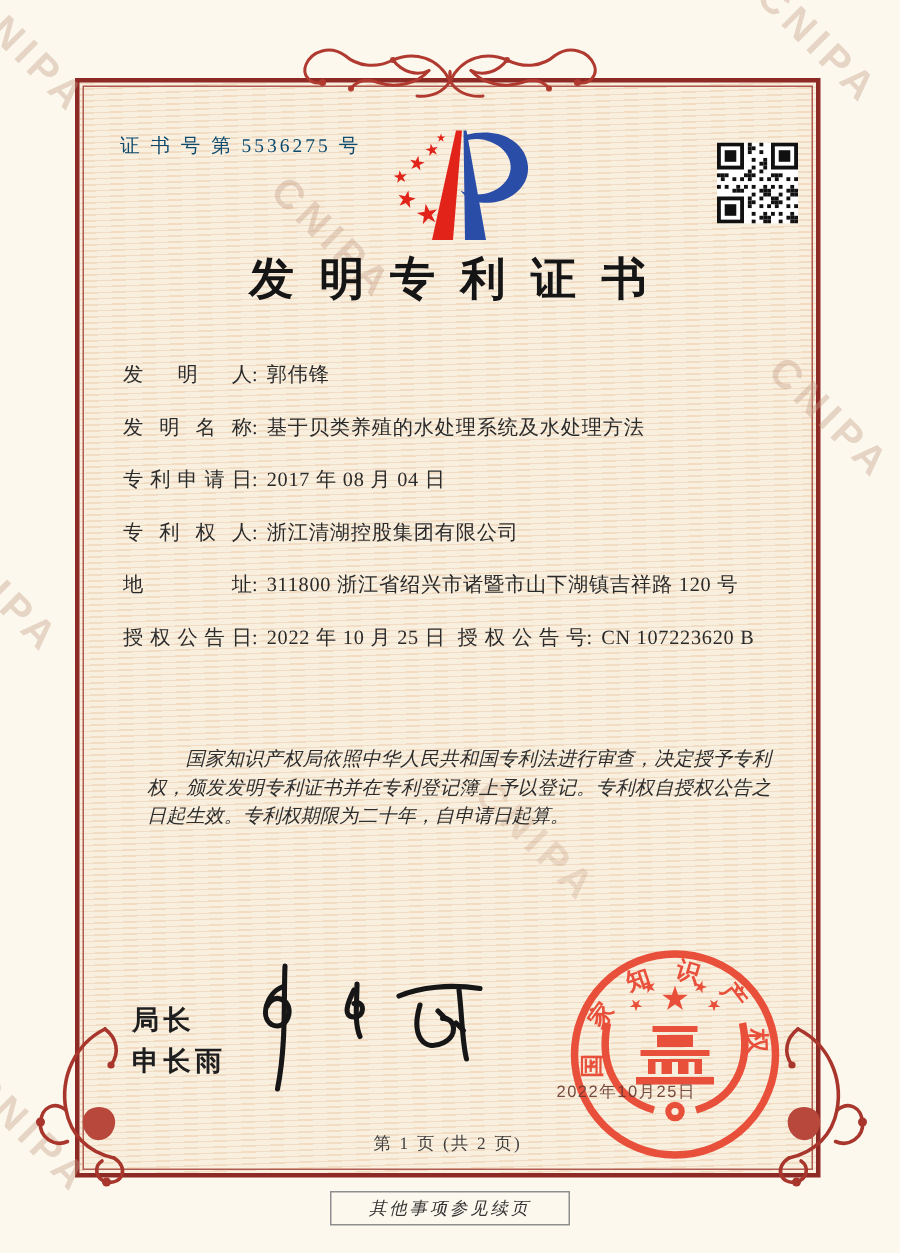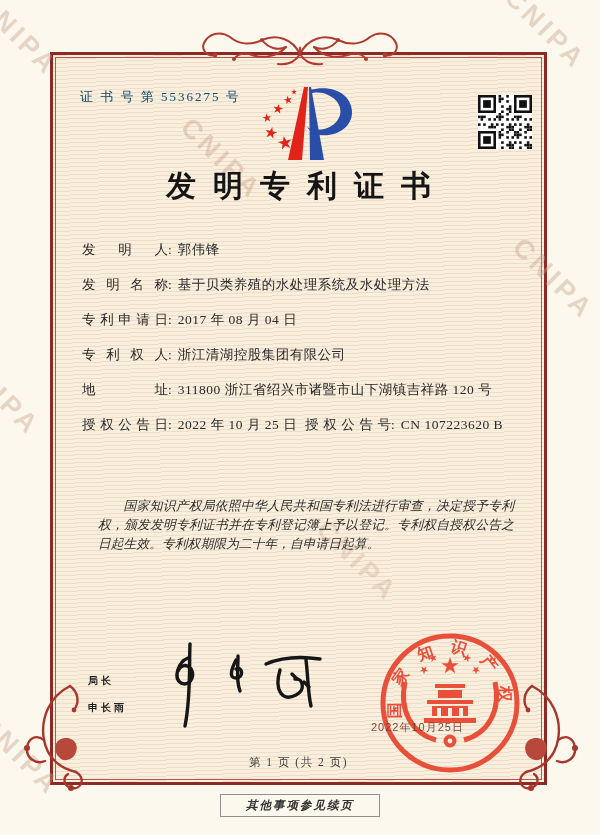--- a/index.html
+++ b/index.html
@@ -73,36 +73,36 @@
   .paras{
     position:absolute; left:82px; top:481px; width:448px;
     font-size:12.8px; line-height:18.8px; color:#2d2d2d;
     font-style:italic; text-align:justify;
   }
   .paras p{margin:16px; text-indent:2em;}
 
   .signer{
     position:absolute; left:88px; top:667px;
     font-family:"Liberation Sans","DejaVu Sans",sans-serif;
-    font-weight:bold; font-size:10px; letter-spacing:3px; color:#1e1e1e;
+    font-weight:bold; font-size:18px; letter-spacing:3px; color:#1e1e1e;
     line-height:27px;
   }
   .signature{position:absolute; left:148px; top:636px;}
 
   .seal{position:absolute; left:375px; top:630px; overflow:visible;
         mix-blend-mode:multiply; opacity:.93;}
 
   .pageinfo{
     position:absolute; left:50px; top:755px; width:497px;
     text-align:center; font-size:11.5px; letter-spacing:1.5px; color:#3f3f3f;
   }
   .contnote{
     position:absolute; left:50%; top:794px; transform:translateX(-50%);
     border:1px solid #8f8f8f; padding:3px 25px;
-    font-size:11.5px; letter-spacing:2px; color:#333; font-style:italic;font-weight:bold;
+    font-size:11.5px; letter-spacing:2px; color:#333; font-style:italic;
   }
 </style>
 </head>
 <body>
 
 <div class="page">
 
   <div class="wm wm1">CNIPA</div>
   <div class="wm wm2">CNIPA</div>
   <div class="wm wm3">CNIPA</div>

